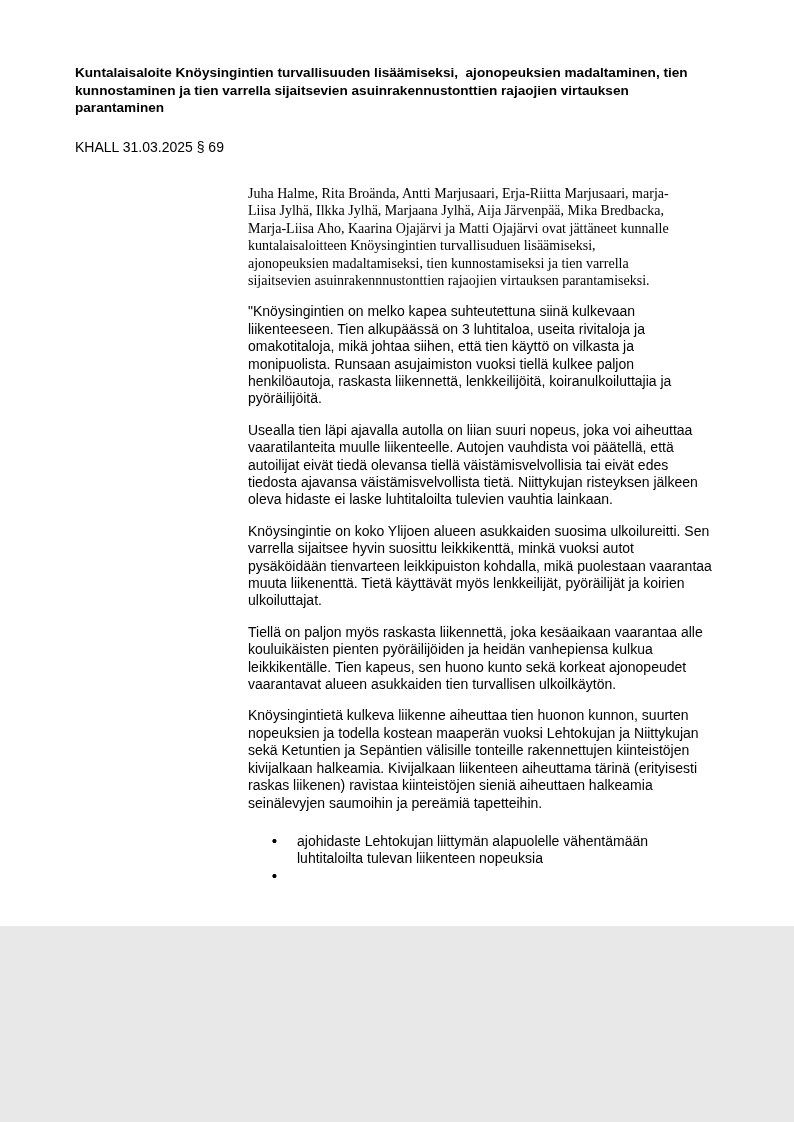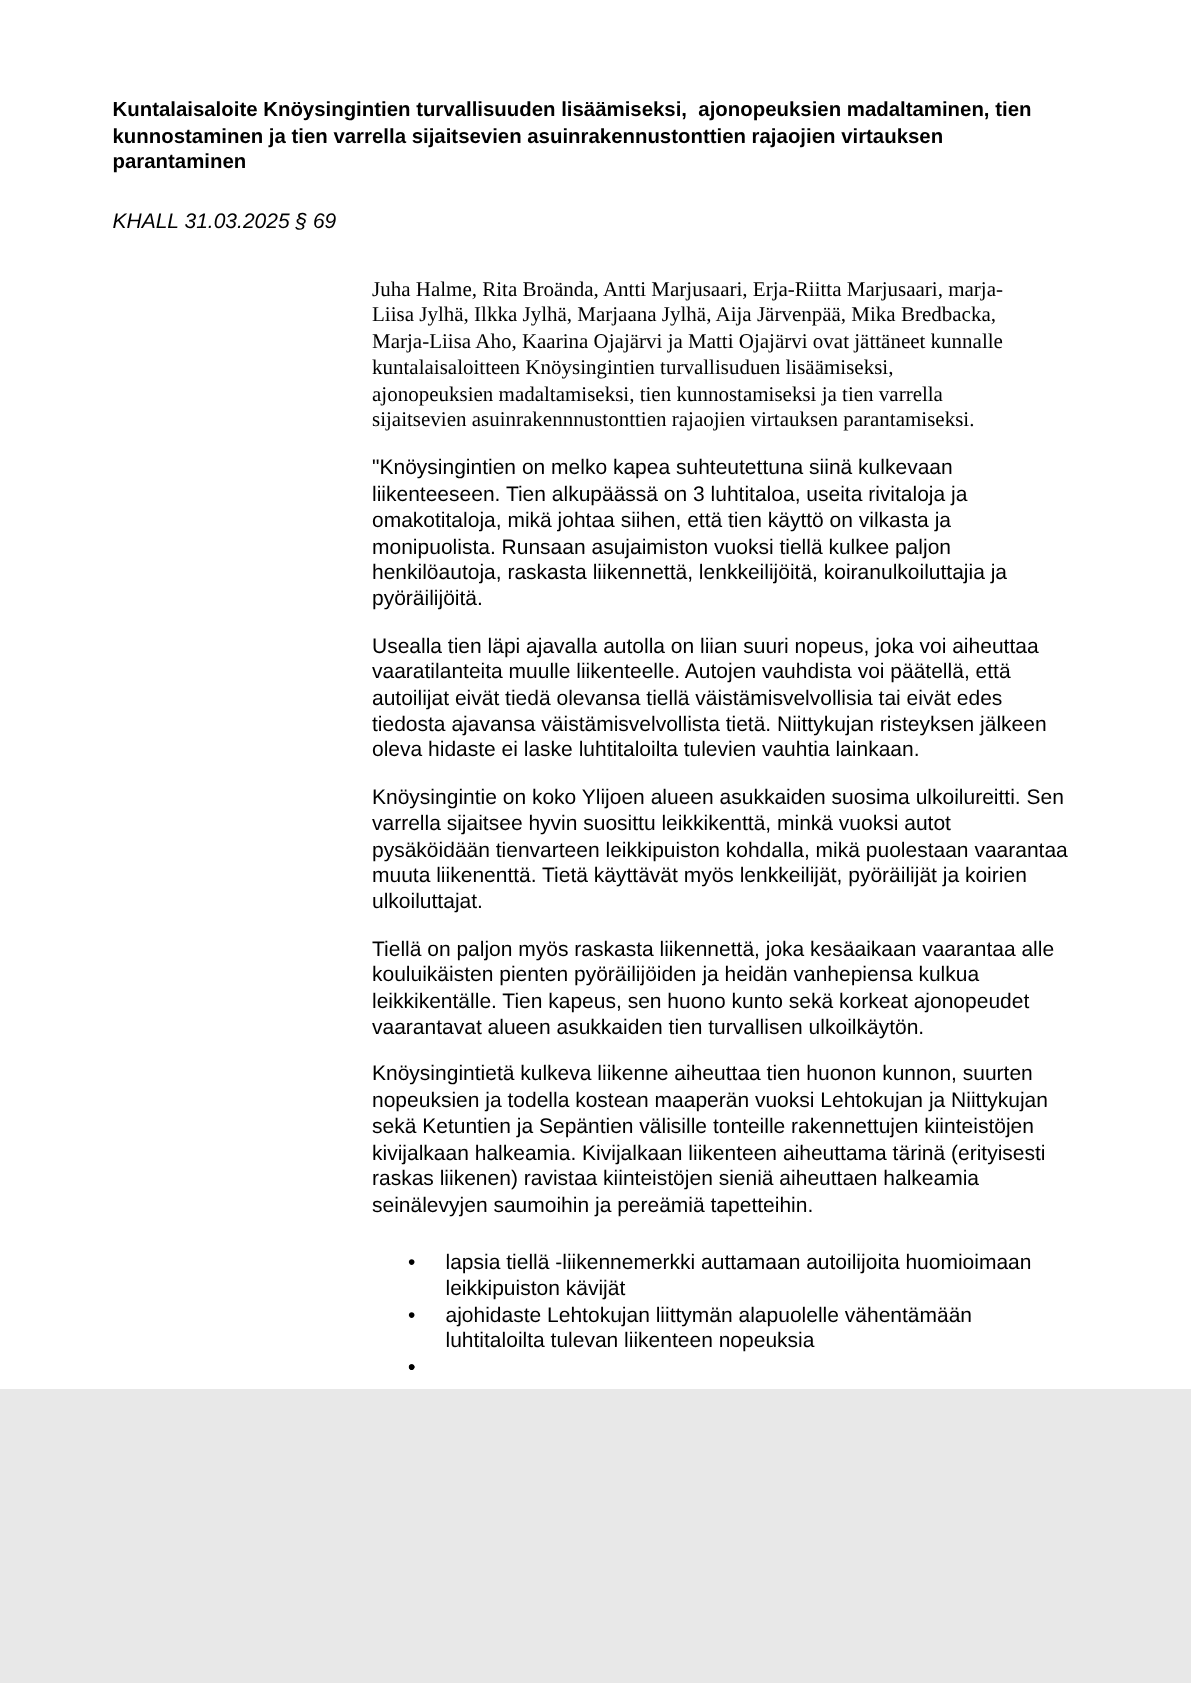--- a/index.html
+++ b/index.html
@@ -24,21 +24,20 @@
   .title {
     font-weight: bold;
     font-size: 13.6px;
     line-height: 17.5px;
     white-space: pre;
     margin: 0 0 22px 0;
   }
   .reference {
     white-space: pre;
     margin: 0 0 29px 0;
-    font-style: italic;
   }
   .preparer-row { display: flex; }
   .preparer-label { flex: 0 0 173px; }
   .preparer-value { white-space: pre; }
   .content { margin-left: 173px; width: 500px; }
   .content p {
     margin: 14px 0 0 0;
     white-space: pre;
   }
   .content p.first-para { margin-top: 17px; font-family: Liberation Serif, serif; }
@@ -101,22 +100,20 @@
       <p>Knöysingintietä kulkeva liikenne aiheuttaa tien huonon kunnon, suurten
 nopeuksien ja todella kostean maaperän vuoksi Lehtokujan ja Niittykujan
 sekä Ketuntien ja Sepäntien välisille tonteille rakennettujen kiinteistöjen
 kivijalkaan halkeamia. Kivijalkaan liikenteen aiheuttama tärinä (erityisesti
 raskas liikenen) ravistaa kiinteistöjen sieniä aiheuttaen halkeamia
 seinälevyjen saumoihin ja pereämiä tapetteihin.</p>
 
       <ul class="bullet-list">
         <li>
           <span class="bullet-marker">•</span>
-          <span class="bullet-text">lapsia tiellä -liikennemerkki auttamaan autoilijoita huomioimaan
-leikkipuiston kävijät</span>
         </li>
         <li>
           <span class="bullet-marker">•</span>
           <span class="bullet-text">ajohidaste Lehtokujan liittymän alapuolelle vähentämään
 luhtitaloilta tulevan liikenteen nopeuksia</span>
         </li>
         <li>
           <span class="bullet-marker">•</span>
         </li>
         <li>

